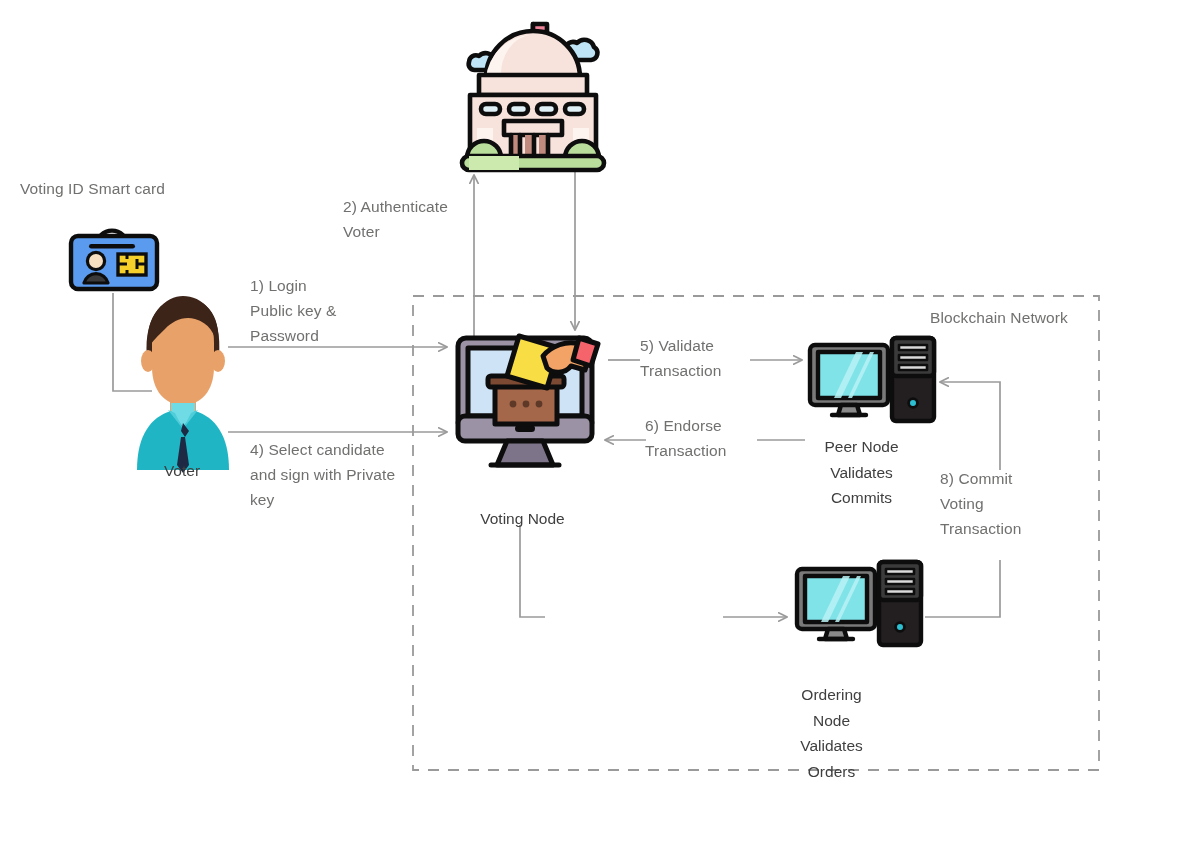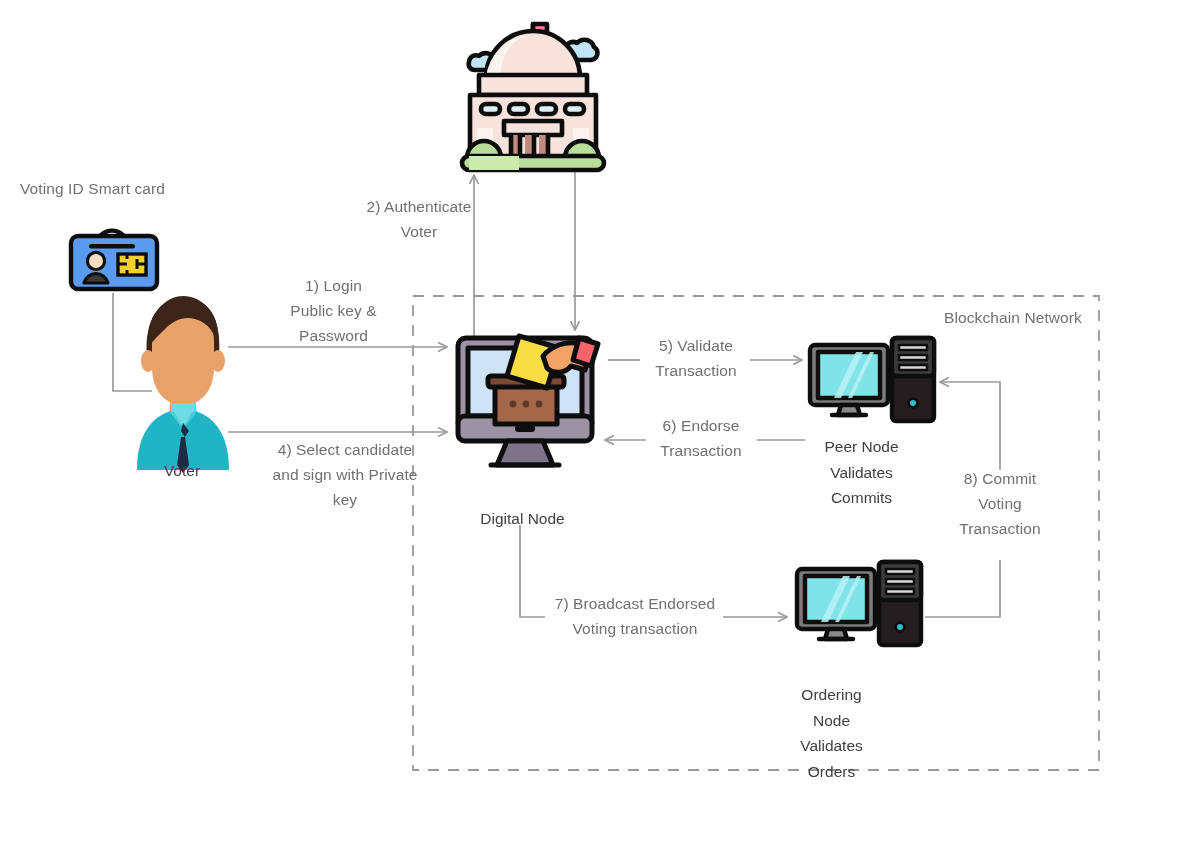--- a/index.html
+++ b/index.html
@@ -1,21 +1,21 @@
 <!DOCTYPE html>
 <html><head>
 <meta charset="utf-8">
 <style>
   html,body{margin:0;padding:0;background:#ffffff;}
   body{width:1183px;height:844px;position:relative;overflow:hidden;
        font-family:"Liberation Sans","DejaVu Sans",sans-serif;}
   #stage{position:absolute;left:0;top:0;width:998px;height:844px;}
   svg.layer{position:absolute;left:0;top:0;width:1183px;height:844px;overflow:visible;}
   .lbl{position:absolute;color:#70706f;font-size:15.5px;line-height:25px;
-       text-align:center;white-space:pre-line;letter-spacing:.1px;}
+       text-align:left;white-space:pre-line;letter-spacing:.1px;}
   .node-cap{position:absolute;color:#3f3f3f;font-size:15.5px;line-height:25.5px;
             text-align:center;white-space:pre-line;margin-top:17px;}
 </style>
 </head>
 <body>
 
 <div id="stage">
 
   <svg class="layer">
     <defs>
@@ -216,21 +216,21 @@
         <rect x="91" y="28" width="28" height="5"></rect>
       </g>
       <circle cx="105" cy="66" r="4.4" fill="#2bbfd1" stroke-width="2.8"></circle>
     </g>
   </svg>
 
   <div class="lbl" style="left:20px;top:176px;width:185px;text-align:left;">Voting ID Smart card</div>
 
   <div class="node-cap" style="left:122px;top:441px;width:120px;">Voter</div>
 
-  <div class="node-cap" style="left:450px;top:489px;width:145px;">Digital Node</div>
+  <div class="node-cap" style="left:450px;top:489px;width:145px;">Voting Node</div>
 
   <div class="node-cap" style="left:790px;top:417px;width:143px;">Peer Node
 Validates
 Commits</div>
 
   <div class="node-cap" style="left:760px;top:665px;width:143px;">Ordering
 Node
 Validates
 Orders</div>
 
@@ -247,20 +247,18 @@
   <div class="lbl" style="left:250px;top:437px;width:190px;">4) Select candidate
 and sign with Private
 key</div>
 
   <div class="lbl" style="left:640px;top:333px;width:112px;">5) Validate
 Transaction</div>
 
   <div class="lbl" style="left:645px;top:413px;width:112px;">6) Endorse
 Transaction</div>
 
-  <div class="lbl" style="left:545px;top:591px;width:180px;">7) Broadcast Endorsed
-Voting transaction</div>
 
   <div class="lbl" style="left:940px;top:466px;width:120px;">8) Commit
 Voting
 Transaction</div>
 
 </div>
 
 </body></html>

